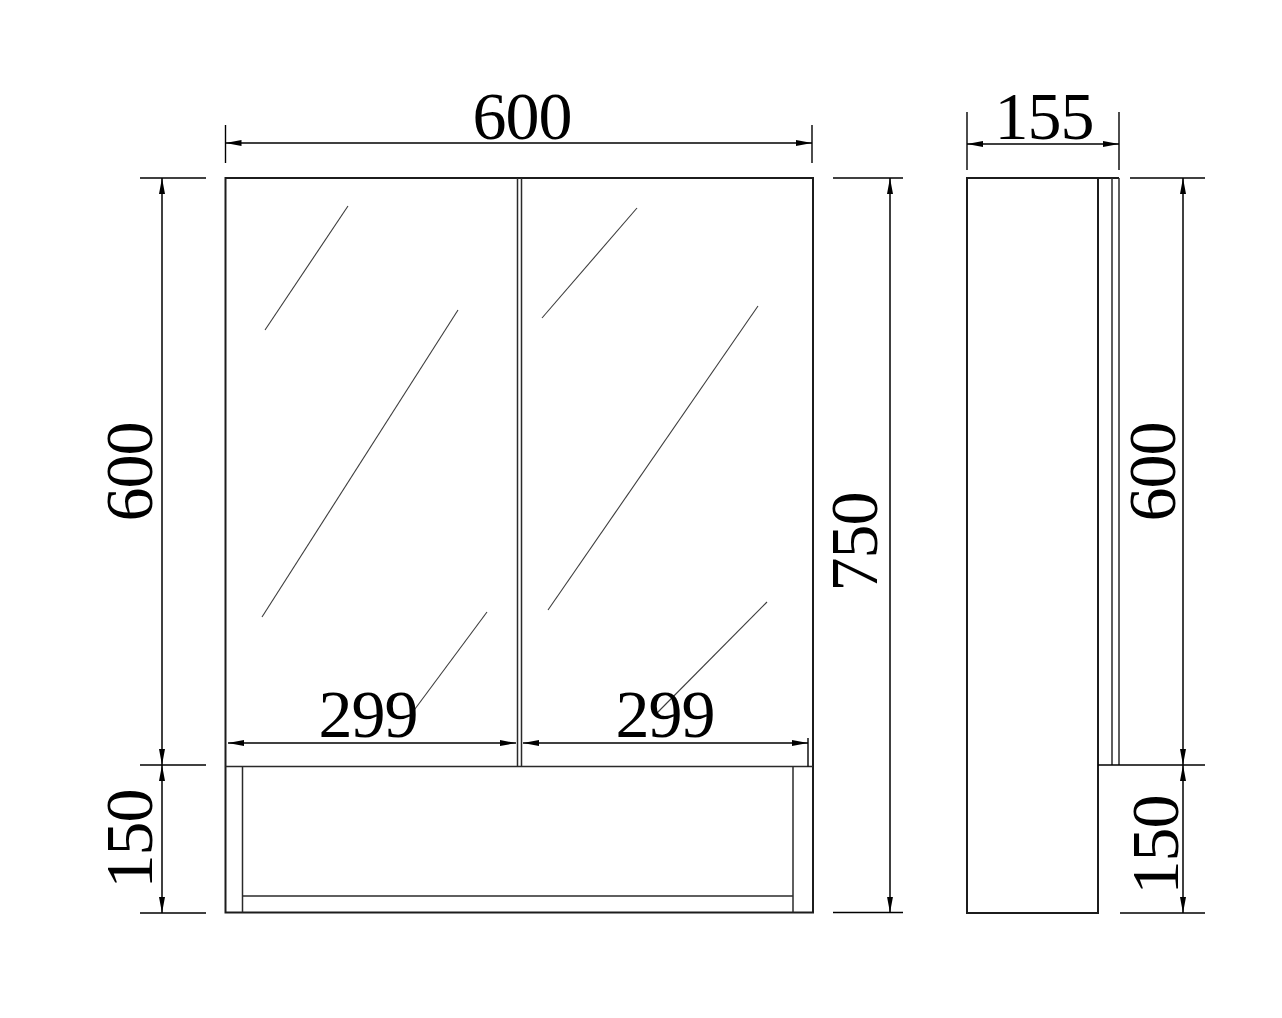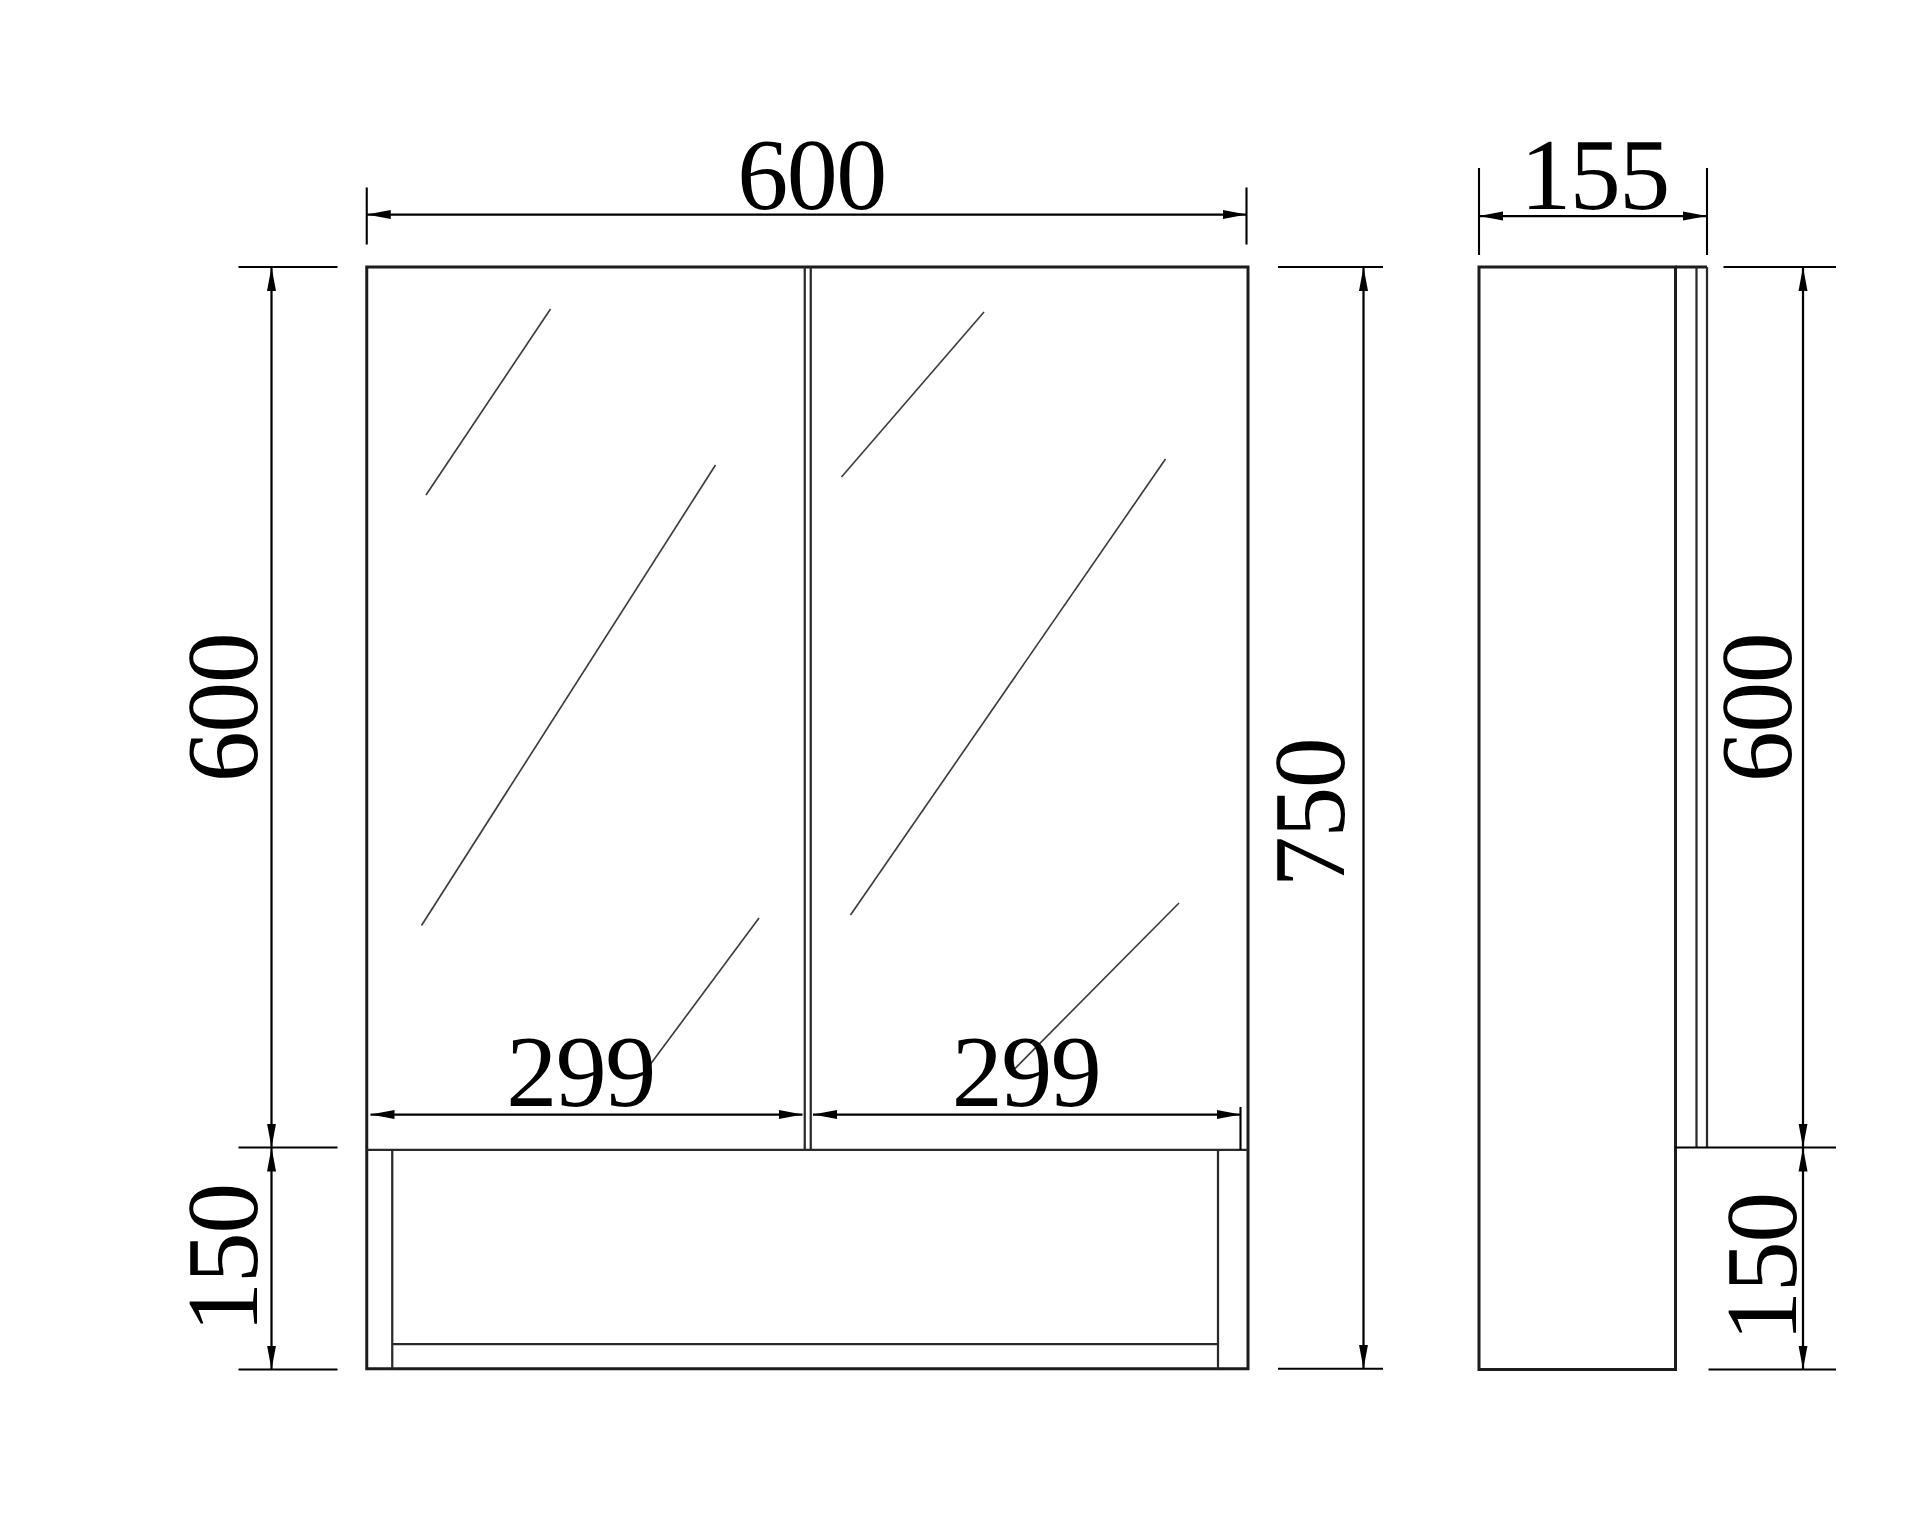--- a/index.html
+++ b/index.html
@@ -8,21 +8,20 @@
     background: #ffffff;
     width: 1282px;
     height: 1018px;
     overflow: hidden;
   }
   .sheet {
     position: relative;
     width: 1178px;
     height: 1018px;
     background: #ffffff;
-    padding-left: 19px;
   }
   svg { display: block; }
   .outline  { stroke: #1c1c1c; stroke-width: 2;   fill: none; }
   .thin     { stroke: #2a2a2a; stroke-width: 1.5; fill: none; }
   .hatch    { stroke: #3c3c3c; stroke-width: 1.1; fill: none; }
   .dimline  { stroke: #000000; stroke-width: 1.5; fill: none; }
   .extline  { stroke: #000000; stroke-width: 1.4; fill: none; }
   .dimtext {
     font-family: "Liberation Serif", "DejaVu Serif", serif;
     font-size: 68px;

